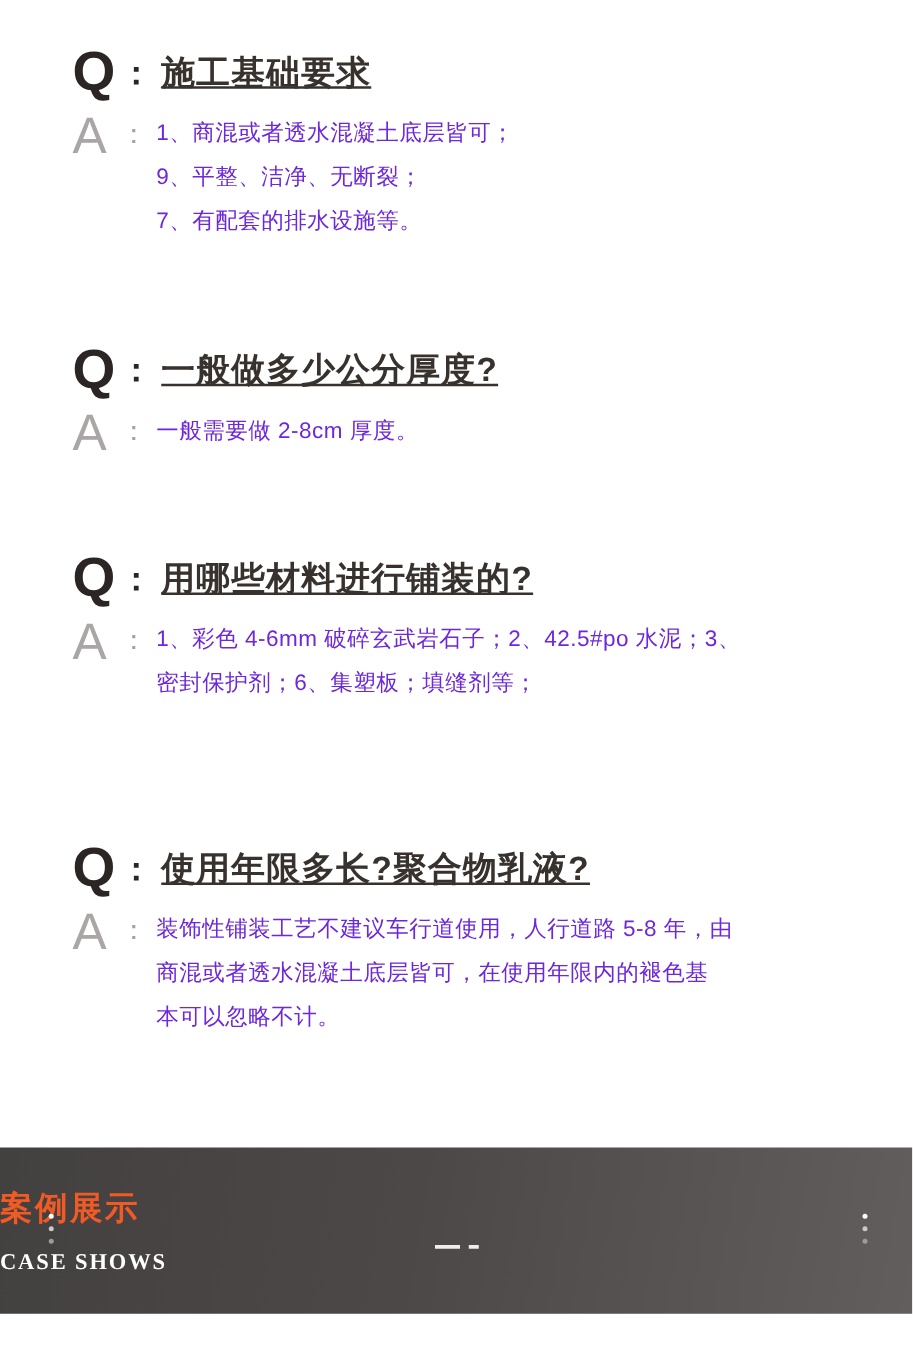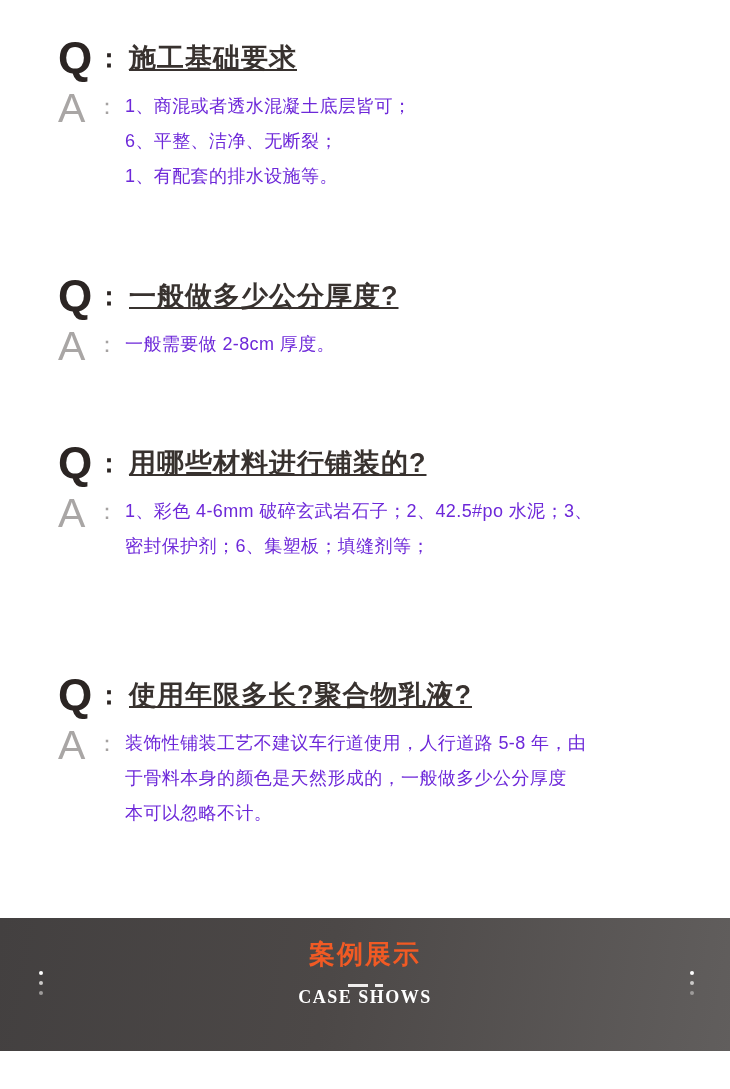--- a/index.html
+++ b/index.html
@@ -73,21 +73,21 @@
 
   
   .footer {
     position: absolute;
     left: 0;
     top: 918px;
     width: 730px;
     height: 133px;
     background: linear-gradient(100deg, #434040 0%, #4c4847 45%, #615e5d 100%);
   }
-  .footer-inner { text-align: center; padding-top: 19px; }
+  .footer-inner { text-align: left; padding-top: 31px; }
   .footer-title-cn {
     font-size: 26px;
     font-weight: 700;
     letter-spacing: 2px;
     color: #f15a24;
   }
   .footer-dashes {
     margin-top: 12px;
     display: flex;
     justify-content: center;
@@ -129,22 +129,22 @@
     <div class="row q-row">
       <span class="q-mark">Q</span>
       <span class="q-colon">：</span>
       <span class="q-text">施工基础要求</span>
     </div>
     <div class="row a-row">
       <span class="a-mark">A</span>
       <span class="a-colon">：</span>
       <div class="a-text">
         <div class="a-line">1、商混或者透水混凝土底层皆可；</div>
-        <div class="a-line">6、平整、洁净、无断裂；</div>
-        <div class="a-line">1、有配套的排水设施等。</div>
+        <div class="a-line">9、平整、洁净、无断裂；</div>
+        <div class="a-line">7、有配套的排水设施等。</div>
       </div>
     </div>
   </section>
 
   <section class="qa" id="qa-2">
     <div class="row q-row">
       <span class="q-mark">Q</span>
       <span class="q-colon">：</span>
       <span class="q-text">一般做多少公分厚度?</span>
     </div>
@@ -177,21 +177,21 @@
     <div class="row q-row">
       <span class="q-mark">Q</span>
       <span class="q-colon">：</span>
       <span class="q-text">使用年限多长?聚合物乳液?</span>
     </div>
     <div class="row a-row">
       <span class="a-mark">A</span>
       <span class="a-colon">：</span>
       <div class="a-text">
         <div class="a-line">装饰性铺装工艺不建议车行道使用，人行道路 5-8 年，由</div>
-        <div class="a-line">于骨料本身的颜色是天然形成的，一般做多少公分厚度</div>
+        <div class="a-line">商混或者透水混凝土底层皆可，在使用年限内的褪色基</div>
         <div class="a-line">本可以忽略不计。</div>
       </div>
     </div>
   </section>
 
   <footer class="footer">
     <div class="dots dots-left">
       <span class="dot dot-1"></span>
       <span class="dot dot-2"></span>
       <span class="dot dot-3"></span>

